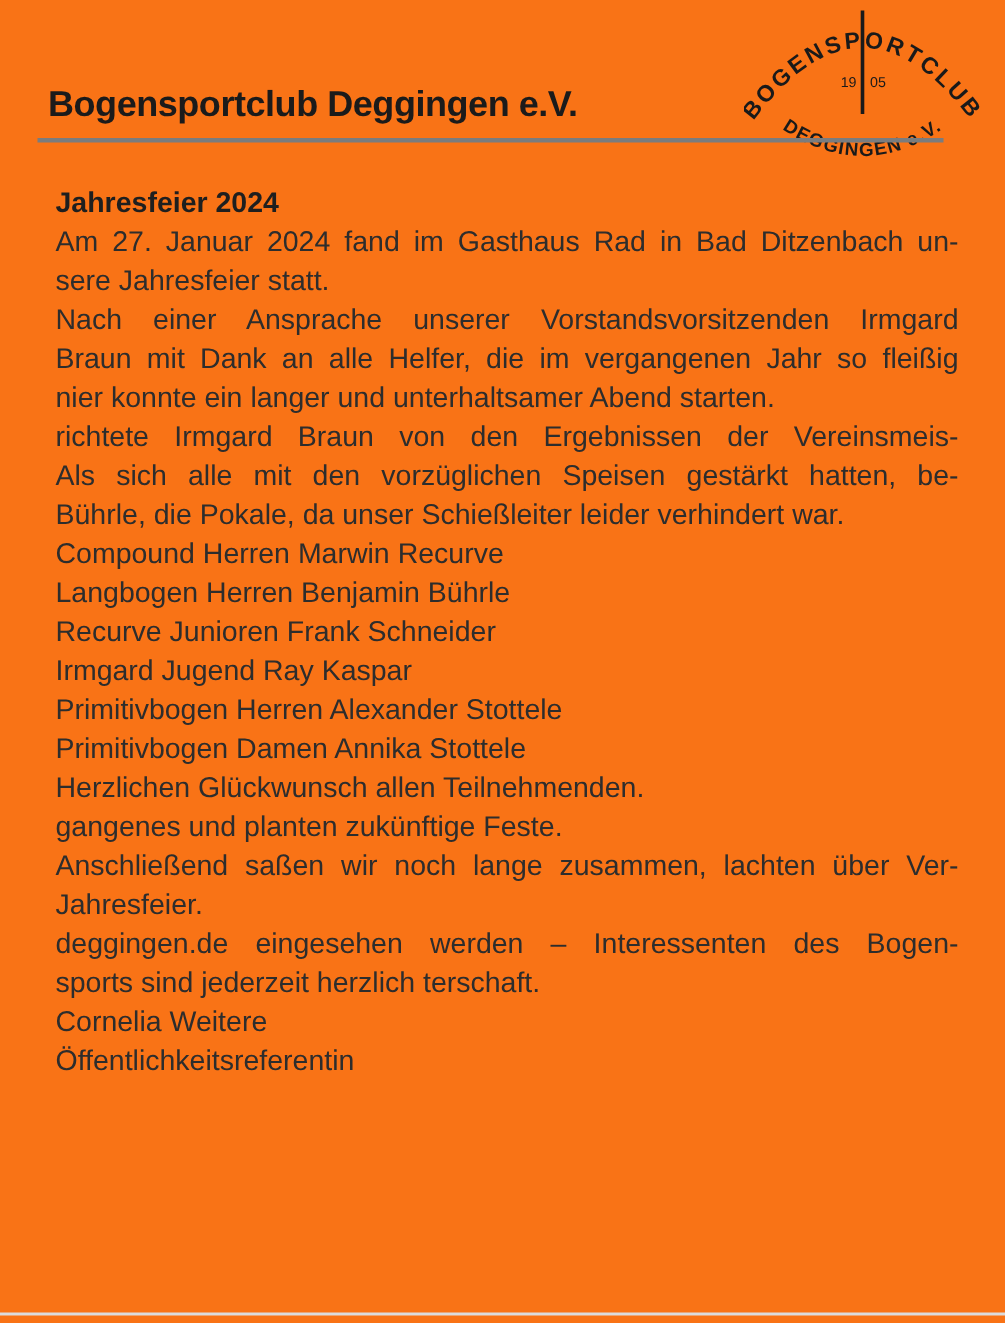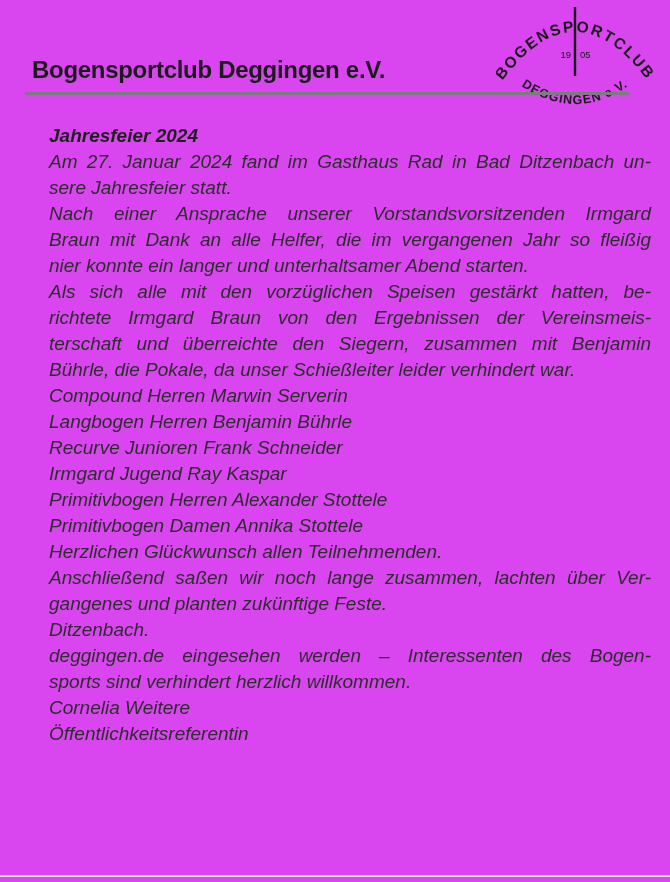--- a/index.html
+++ b/index.html
@@ -4,21 +4,21 @@
 <style>
   html,body { margin:0; padding:0; }
   body {
     width:670px; height:882px;
     background:#ffffff;
     font-family:"Liberation Sans", sans-serif;
     color:#2d2d2d;
     position:relative;
     overflow:hidden;
   }
-  .page { position:absolute; inset:0; background:#d946ef; }
+  .page { position:absolute; inset:0; background:#f97316; }
 
   
   .title {
     position:absolute; left:32px; top:56px;
     margin:0;
     font-size:24px; line-height:28px;
     font-weight:700; letter-spacing:-0.3px;
     color:#1b1b1b;
     white-space:nowrap;
   }
@@ -37,22 +37,22 @@
     fill:#1a1a1a; text-anchor:middle;
   }
   .logo-arc-text.small { font-size:12.5px; letter-spacing:1px; }
   .logo-year {
     font-family:"Liberation Sans", sans-serif;
     font-size:9.5px; fill:#1a1a1a;
   }
 
   
   .article {
-    position:absolute; left:49px; top:123px; width:602px;
-    font-size:19px; line-height:26px;font-style:italic;
+    position:absolute; left:37px; top:123px; width:602px;
+    font-size:19px; line-height:26px;
   }
   .ln { min-height:26px; }
   .ln.h { font-weight:700; color:#1f1f1f; }
   .ln.sp { margin-top:5px; }
   .ln.j { text-align:justify; text-align-last:justify; }
 
   .footer-line {
     position:absolute; left:0; top:875px;
     width:670px; height:2px; background:#dcdcdc;
   }
@@ -82,35 +82,34 @@
 
   <div class="rule"></div>
 
   <div class="article" id="article">
       <div class="ln h">Jahresfeier 2024</div>
       <div class="ln j">Am 27. Januar 2024 fand im Gasthaus Rad in Bad Ditzenbach un-</div>
       <div class="ln l">sere Jahresfeier statt.</div>
       <div class="ln j">Nach einer Ansprache unserer Vorstandsvorsitzenden Irmgard</div>
       <div class="ln j">Braun mit Dank an alle Helfer, die im vergangenen Jahr so fleißig</div>
       <div class="ln l">nier konnte ein langer und unterhaltsamer Abend starten.</div>
+      <div class="ln j">richtete Irmgard Braun von den Ergebnissen der Vereinsmeis-</div>
       <div class="ln j">Als sich alle mit den vorzüglichen Speisen gestärkt hatten, be-</div>
-      <div class="ln j">richtete Irmgard Braun von den Ergebnissen der Vereinsmeis-</div>
-      <div class="ln j">terschaft und überreichte den Siegern, zusammen mit Benjamin</div>
       <div class="ln l">Bührle, die Pokale, da unser Schießleiter leider verhindert war.</div>
-      <div class="ln l">Compound Herren Marwin Serverin</div>
+      <div class="ln l">Compound Herren Marwin Recurve</div>
       <div class="ln l">Langbogen Herren Benjamin Bührle</div>
       <div class="ln l">Recurve Junioren Frank Schneider</div>
       <div class="ln l">Irmgard Jugend Ray Kaspar</div>
       <div class="ln l">Primitivbogen Herren Alexander Stottele</div>
       <div class="ln l">Primitivbogen Damen Annika Stottele</div>
       <div class="ln l">Herzlichen Glückwunsch allen Teilnehmenden.</div>
+      <div class="ln l">gangenes und planten zukünftige Feste.</div>
       <div class="ln j">Anschließend saßen wir noch lange zusammen, lachten über Ver-</div>
-      <div class="ln l">gangenes und planten zukünftige Feste.</div>
-      <div class="ln l">Ditzenbach.</div>
+      <div class="ln l">Jahresfeier.</div>
       <div class="ln j">deggingen.de eingesehen werden – Interessenten des Bogen-</div>
-      <div class="ln l">sports sind verhindert herzlich willkommen.</div>
+      <div class="ln l">sports sind jederzeit herzlich terschaft.</div>
       <div class="ln l">Cornelia Weitere</div>
       <div class="ln l">Öffentlichkeitsreferentin</div>
     </div>
 
   <div class="footer-line"></div>
 
 </div>
 
 </body></html>

